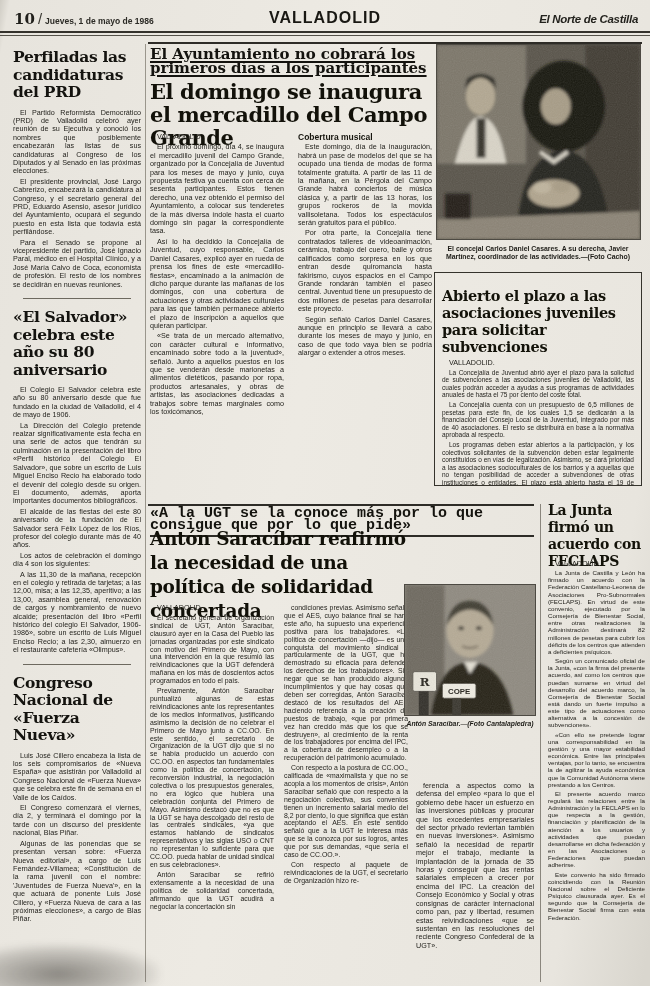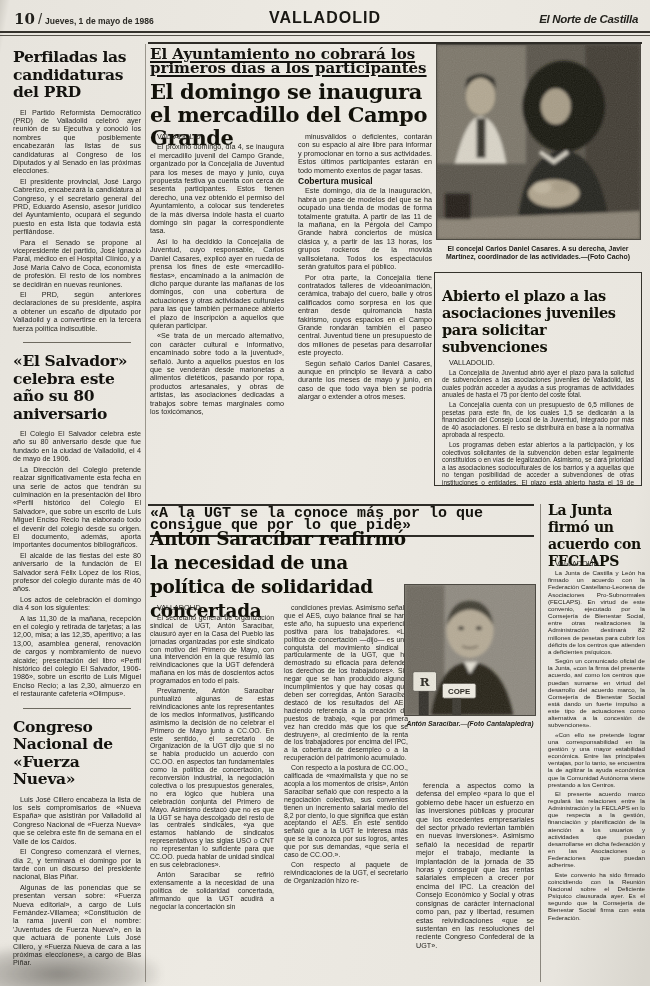--- a/index.html
+++ b/index.html
@@ -116,21 +116,20 @@
 
   <div class="vrule left-vrule"></div>
 
   <div class="leftcol">
     <div>
       <div class="lc-title">Perfiladas las candidaturas del PRD</div>
       <div class="bt">
         <p>El Partido Reformista Democrático (PRD) de Valladolid celebró ayer reunión de su Ejecutiva y conoció los nombres que posiblemente encabezarán las listas de sus candidaturas al Congreso de los Diputados y al Senado en las próximas elecciones.</p>
         <p>El presidente provincial, José Largo Cabrerizo, encabezará la candidatura al Congreso, y el secretario general del PRD, Eduardo Asensio, asesor jurídico del Ayuntamiento, ocupará el segundo puesto en esta lista que todavía está perfilándose.</p>
         <p>Para el Senado se propone al vicepresidente del partido, José Ignacio Paral, médico en el Hospital Clínico, y a José María Calvo de Coca, economista de profesión. El resto de los nombres se decidirán en nuevas reuniones.</p>
-        <p>El PRD, según anteriores declaraciones de su presidente, aspira a obtener un escaño de diputado por Valladolid y a convertirse en la tercera fuerza política indiscutible.</p>
       </div>
     </div>
     <hr class="divider">
     <div>
       <div class="lc-title">«El Salvador» celebra este año su 80 aniversario</div>
       <div class="bt">
         <p>El Colegio El Salvador celebra este año su 80 aniversario desde que fue fundado en la ciudad de Valladolid, el 4 de mayo de 1906.</p>
         <p>La Dirección del Colegio pretende realzar significativamente esta fecha en una serie de actos que tendrán su culminación en la presentación del libro «Perfil histórico del Colegio El Salvador», que sobre un escrito de Luis Miguel Enciso Recio ha elaborado todo el devenir del colegio desde su origen. El documento, además, aporta importantes documentos bibliográficos.</p>
         <p>El alcalde de las fiestas del este 80 aniversario de la fundación de El Salvador será Félix López de los Ríos, profesor del colegio durante más de 40 años.</p>
         <p>Los actos de celebración el domingo día 4 son los siguientes:</p>
@@ -151,21 +150,20 @@
   <div class="hrule2 merc-rule"></div>
   <div class="merc-kicker">El Ayuntamiento no cobrará los primeros días a los participantes</div>
   <div class="merc-title">El domingo se inaugura el mercadillo del Campo Grande</div>
   <div class="merc-col1 bt">
     <p class="dateline">VALLADOLID.</p>
     <p>El próximo domingo, día 4, se inaugura el mercadillo juvenil del Campo Grande, organizado por la Concejalía de Juventud para los meses de mayo y junio, cuya propuesta festiva ya cuenta con cerca de sesenta participantes. Estos tienen derecho, una vez obtenido el permiso del Ayuntamiento, a colocar sus tenderetes de la más diversa índole hasta el cuarto domingo sin pagar la correspondiente tasa.</p>
     <p>Así lo ha decidido la Concejalía de Juventud, cuyo responsable, Carlos Daniel Casares, explicó ayer en rueda de prensa los fines de este «mercadillo-fiestas», encaminado a la animación de dicho parque durante las mañanas de los domingos, con una cobertura de actuaciones y otras actividades culturales para las que también permanece abierto el plazo de inscripción a aquellos que quieran participar.</p>
     <p>«Se trata de un mercado alternativo, con carácter cultural e informativo, encaminado sobre todo a la juventud», señaló. Junto a aquellos puestos en los que se venderán desde marionetas a alimentos dietéticos, pasando por ropa, productos artesanales, y obras de artistas, las asociaciones dedicadas a trabajos sobre temas marginales como los toxicómanos,</p>
   </div>
   <div class="merc-col2 bt">
-    <p>minusválidos o deficientes, contarán con su espacio al aire libre para informar y promocionar en torno a sus actividades. Estos últimos participantes estarán en todo momento exentos de pagar tasas.</p>
     <p class="subhead">Cobertura musical</p>
     <p>Este domingo, día de la inauguración, habrá un pase de modelos del que se ha ocupado una tienda de modas de forma totalmente gratuita. A partir de las 11 de la mañana, en la Pérgola del Campo Grande habrá conciertos de música clásica y, a partir de las 13 horas, los grupos rockeros de la movida vallisoletana. Todos los espectáculos serán gratuitos para el público.</p>
     <p>Por otra parte, la Concejalía tiene contratados talleres de videoanimación, cerámica, trabajo del cuero, baile y otros calificados como sorpresa en los que entran desde quiromancia hasta fakirismo, cuyos espacios en el Campo Grande rondarán también el paseo central. Juventud tiene un presupuesto de dos millones de pesetas para desarrollar este proyecto.</p>
     <p>Según señaló Carlos Daniel Casares, aunque en principio se llevará a cabo durante los meses de mayo y junio, en caso de que todo vaya bien se podría alargar o extender a otros meses.</p>
   </div>
 
   <div class="photo1">
     <svg viewBox="0 0 205 196" preserveAspectRatio="none">
       <defs>
         <filter id="b1" x="-20%" y="-20%" width="140%" height="140%">

